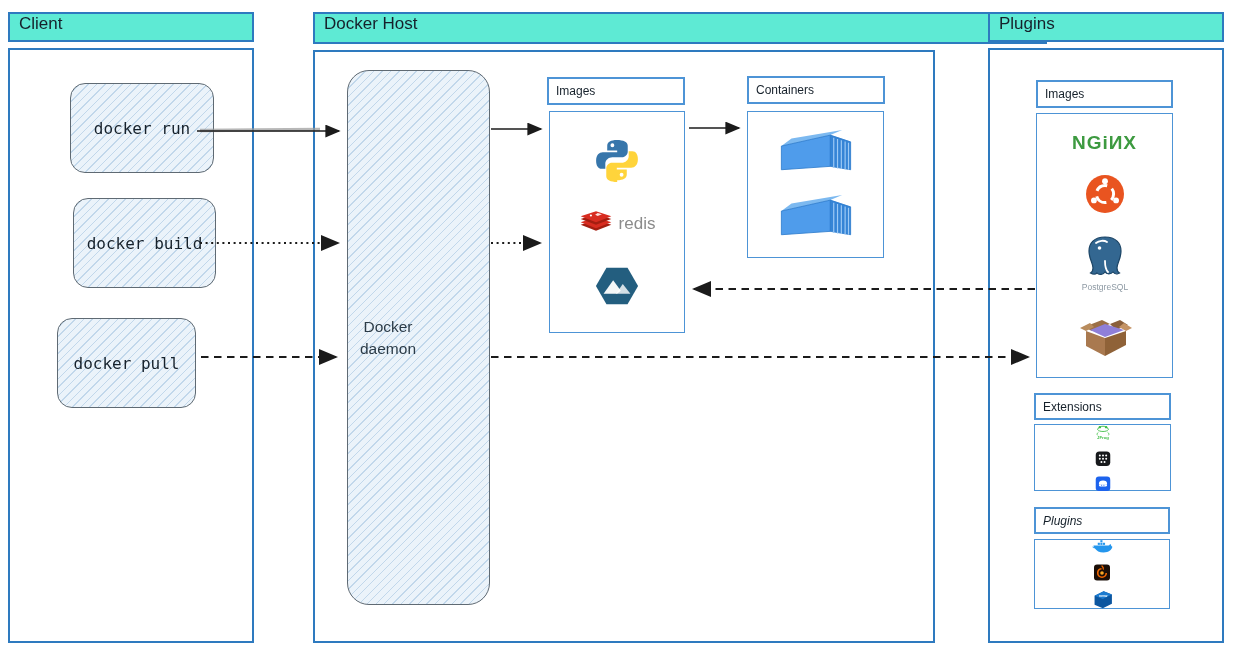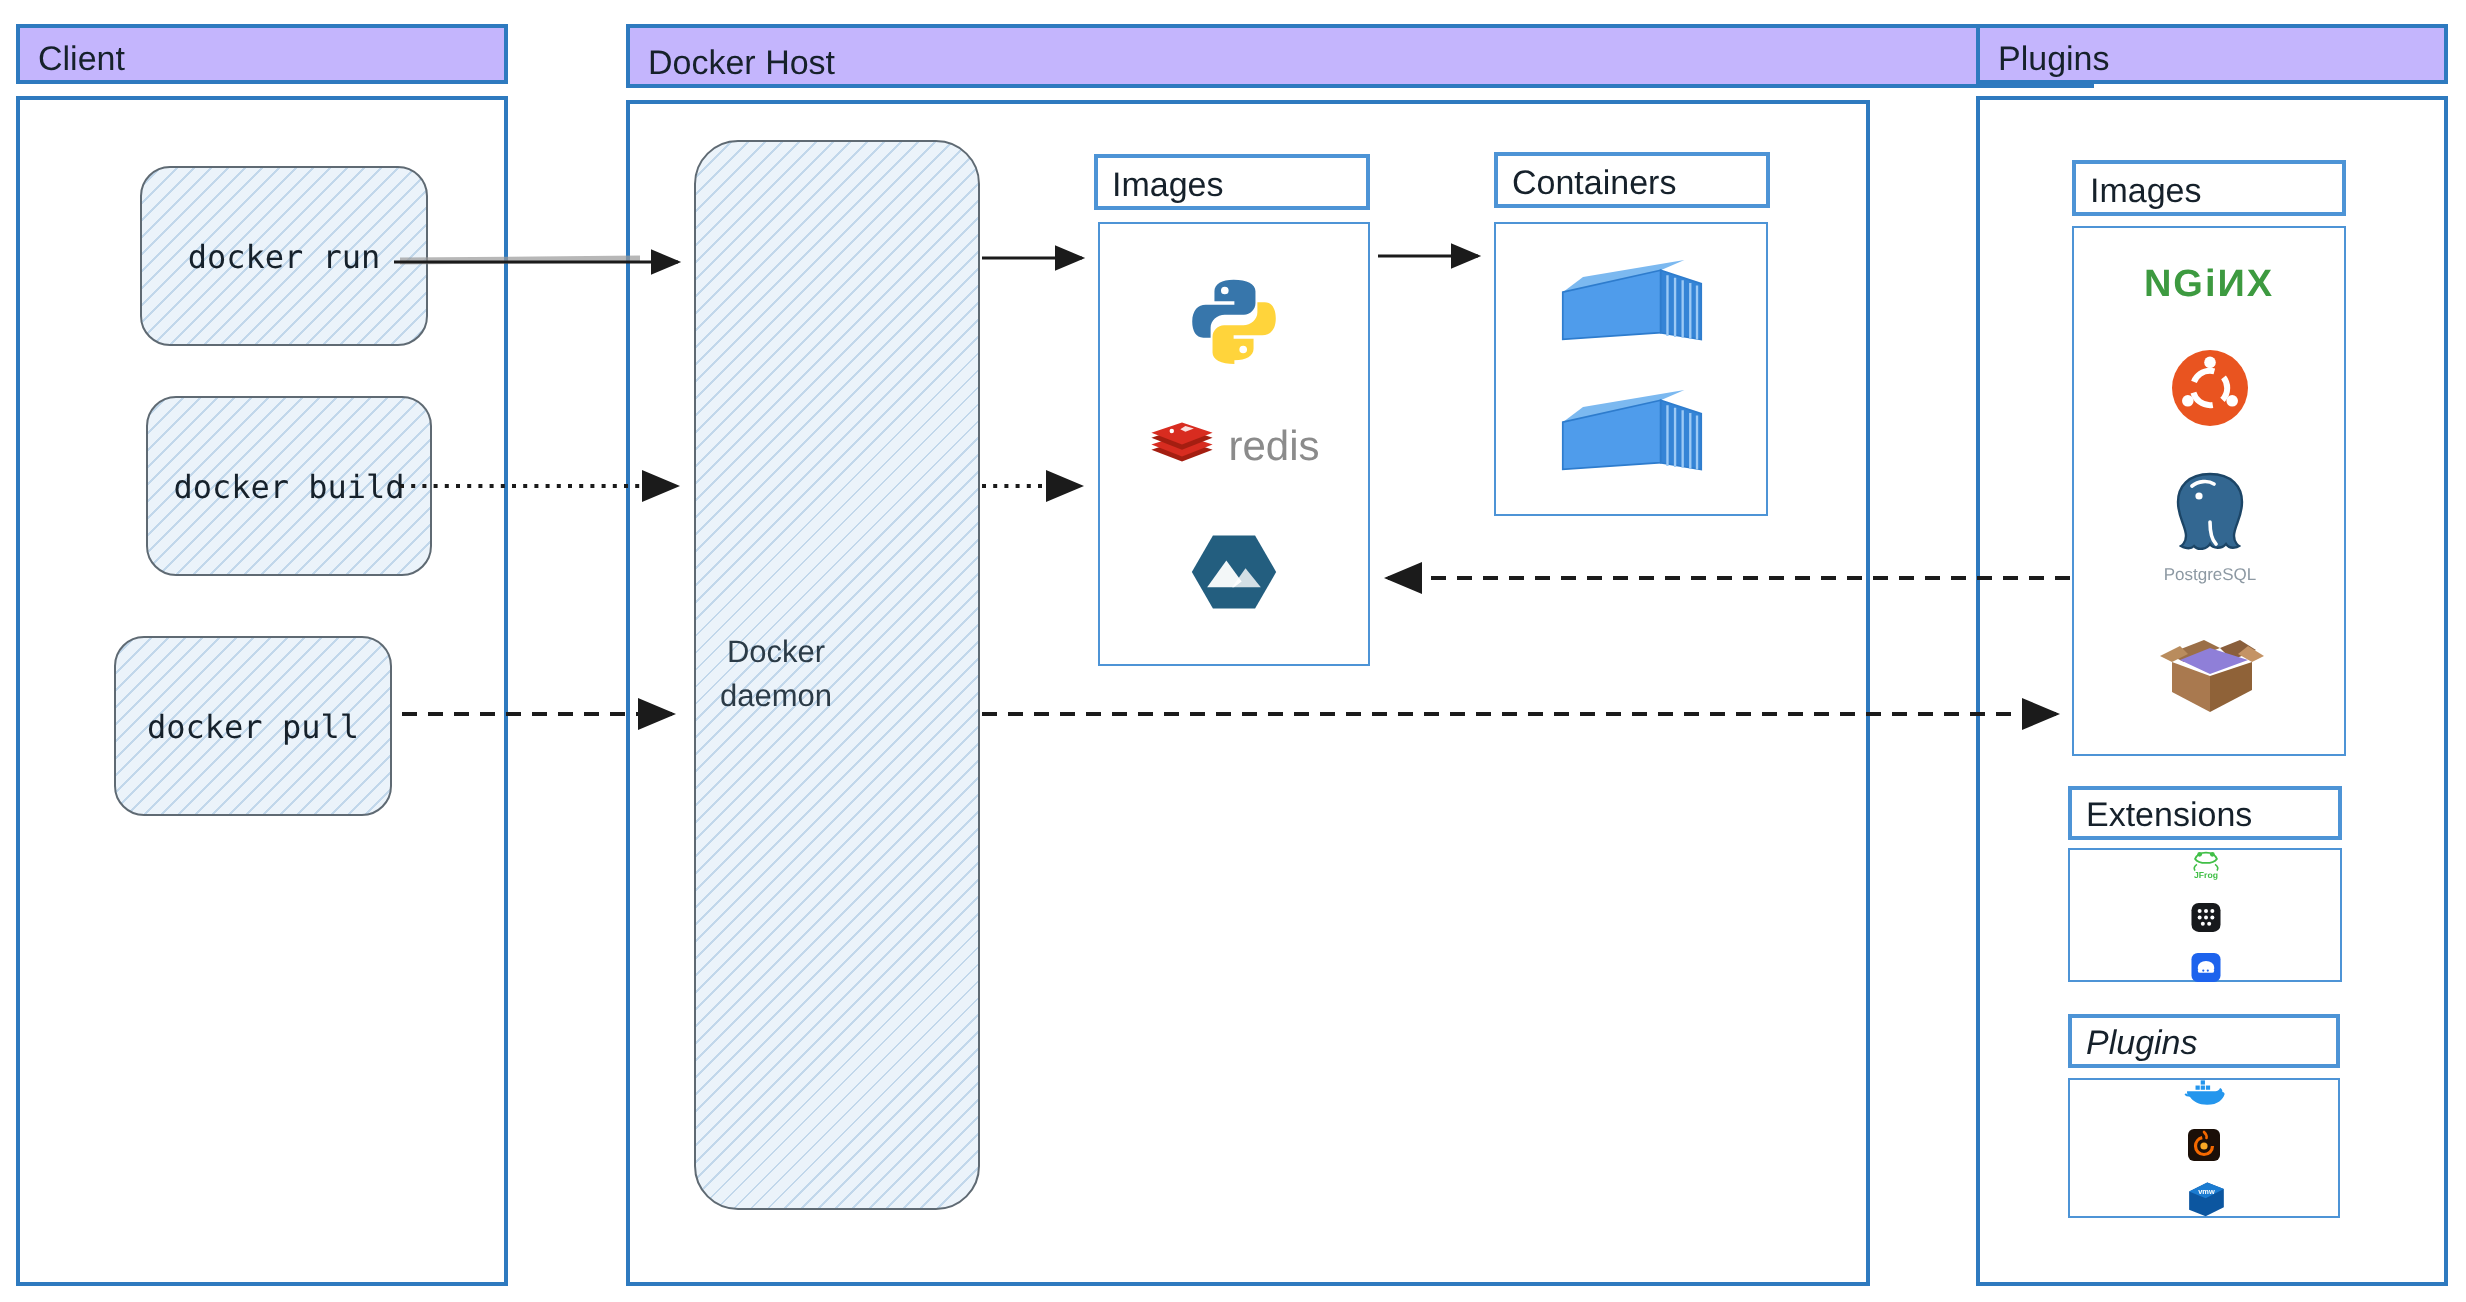--- a/index.html
+++ b/index.html
@@ -1,46 +1,46 @@
 <!DOCTYPE html>
 <html><head>
 <meta charset="utf-8">
 <style>
   html,body{margin:0;padding:0;background:#ffffff;}
   .canvas{position:relative;width:1233px;height:651px;background:#fff;overflow:hidden;
           font-family:"Liberation Sans",sans-serif;color:#1f2933;}
 
   
-  .titlebar{position:absolute;box-sizing:border-box;border:2px solid #2e7abf;background:#c4b5fd;
-            display:flex;align-items:flex-end;padding-left:9px;font-size:17px;color:#16212b;}
+  .titlebar{position:absolute;box-sizing:border-box;border:2px solid #2e7abf;background:#5eead4;
+            display:flex;align-items:flex-start;padding-left:9px;font-size:17px;color:#16212b;}
   .bigbox{position:absolute;box-sizing:border-box;border:2px solid #2e7abf;background:#fff;}
 
   
   .paneltitle{position:absolute;box-sizing:border-box;border:2px solid #4d94d6;background:#fff;
-              display:flex;align-items:flex-end;padding-left:7px;font-size:17px;color:#16212b;}
+              display:flex;align-items:center;padding-left:7px;font-size:12px;color:#16212b;}
   .panelbox{position:absolute;box-sizing:border-box;border:1.5px solid #4d94d6;background:#fff;}
 
   
   .sketch{position:absolute;box-sizing:border-box;border:1.6px solid #5f6a73;
           background-color:#ebf3fa;
           background-image:repeating-linear-gradient(135deg,
              rgba(125,170,210,0.38) 0px, rgba(125,170,210,0.38) 1px,
              transparent 1px, transparent 6px);}
   .cmd{border-radius:15px;display:flex;align-items:center;justify-content:center;
        font-family:"DejaVu Sans Mono","Liberation Mono",monospace;font-size:16px;color:#16212b;}
   .daemon{border-radius:22px;display:flex;align-items:center;justify-content:flex-start;}
   .daemon-label{font-size:15.5px;color:#2b3b47;text-align:center;width:80px;line-height:1.4;}
 
   
   .vstack{position:absolute;display:flex;flex-direction:column;align-items:center;
           justify-content:space-evenly;}
   .hstack{position:absolute;display:flex;flex-direction:column;align-items:center;
           justify-content:center;gap:9px;}
   .imgrow{display:flex;align-items:center;gap:6px;}
-  .redis-text{font-size:21px;color:#8b8b8b;}
+  .redis-text{font-size:17px;color:#8b8b8b;}
   .nginx-text{font-size:19px;font-weight:bold;color:#3d9a40;letter-spacing:1px;}
 
   svg{display:block;}
   .arrow-layer{position:absolute;left:0;top:0;pointer-events:none;}
 </style>
 </head>
 <body>
 
 <div class="canvas">
 

